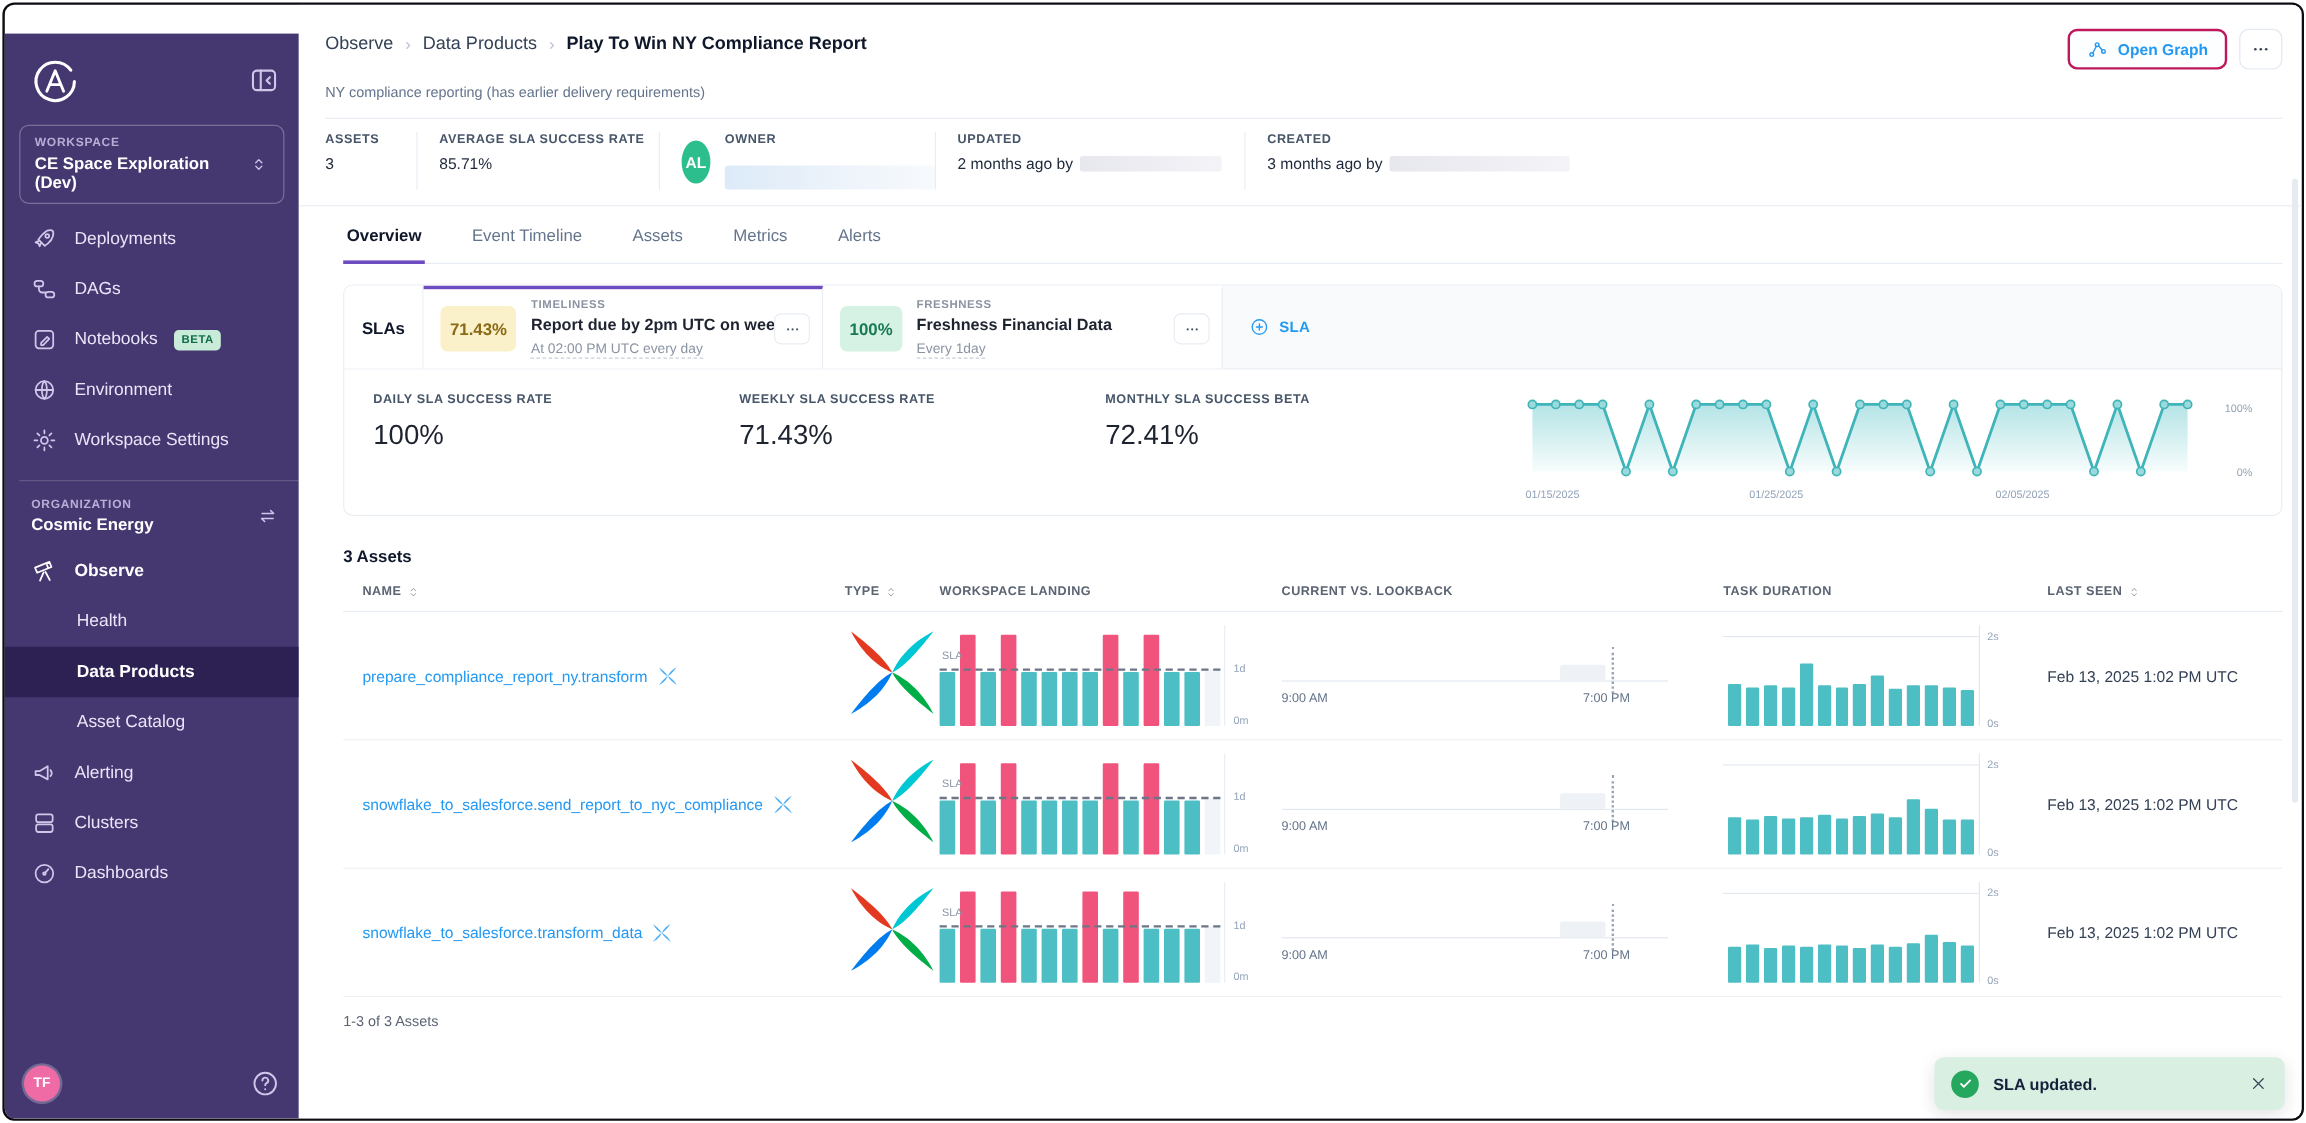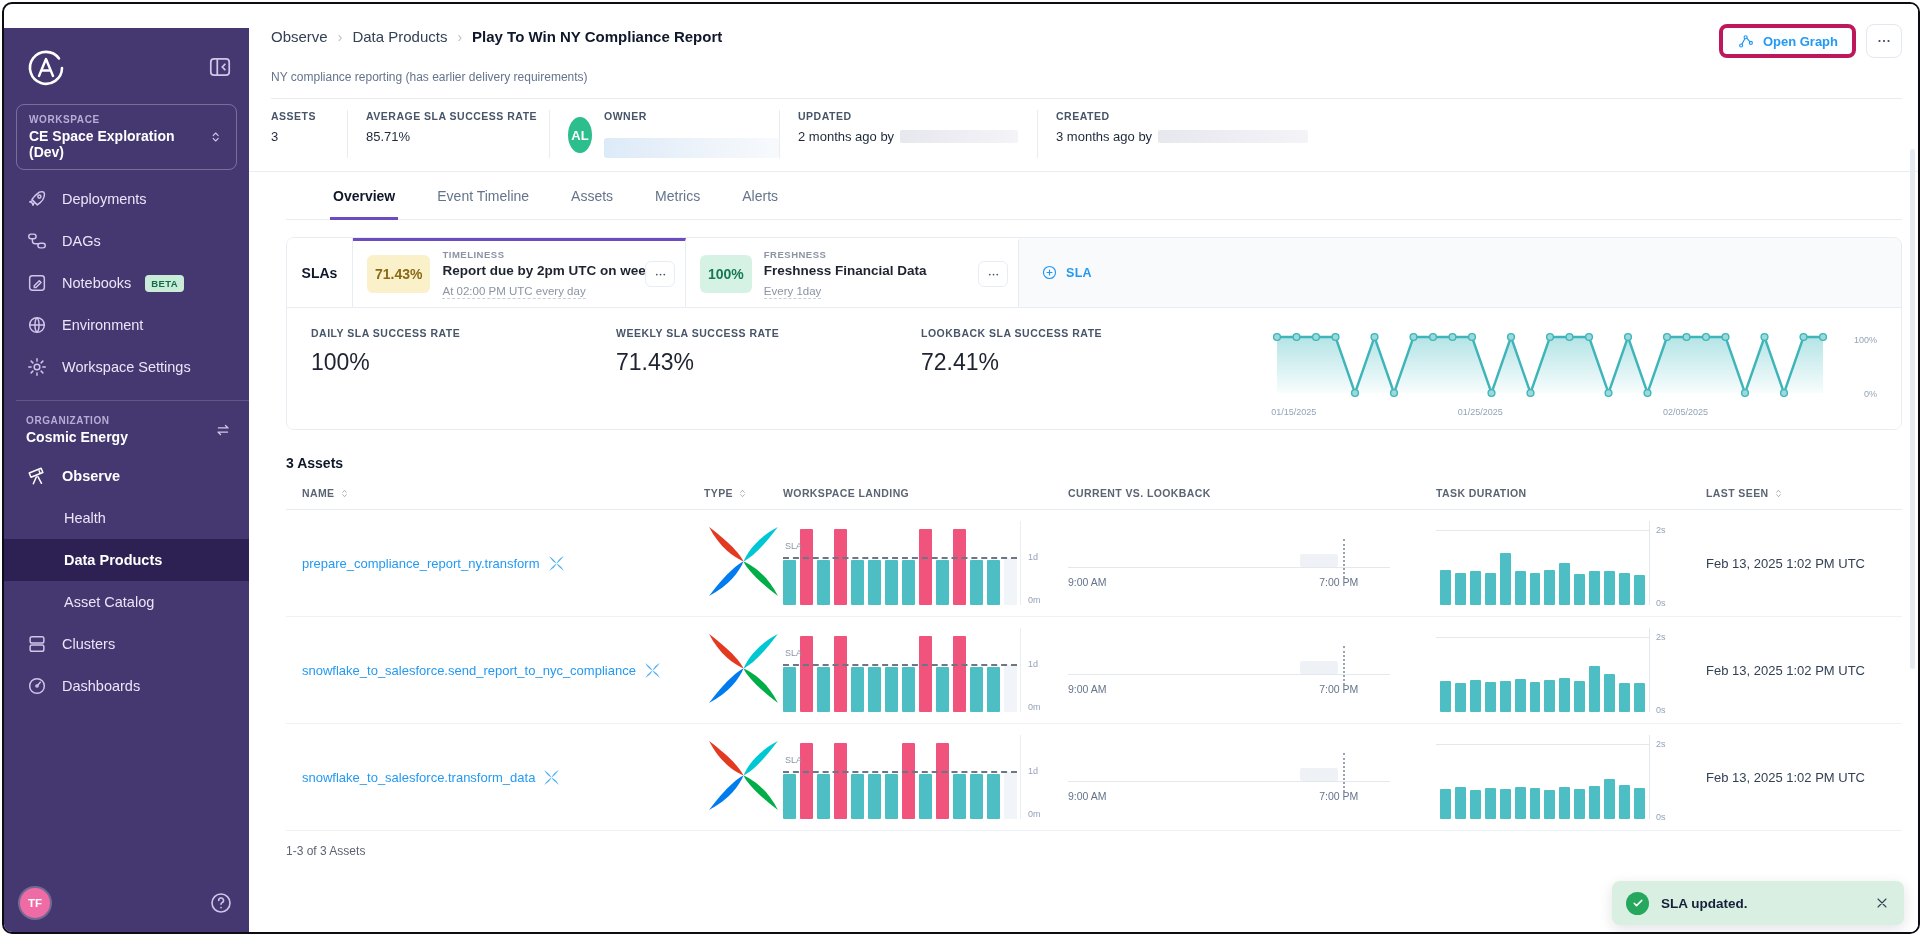--- a/index.html
+++ b/index.html
@@ -31,21 +31,21 @@
 
   
   .main { position:relative; flex:1; background:#fff; overflow:hidden; }
   .header { padding:20px 16px 0 22px; }
   .header-row { display:flex; justify-content:space-between; align-items:flex-start; }
   .breadcrumb { display:flex; align-items:center; gap:10px; font-size:15px; color:#334155; padding-top:4px; }
   .crumb { cursor:pointer; }
   .crumb.last { font-weight:700; color:#0f172a; cursor:default; }
   .crumb-sep { color:#b6c0cd; font-size:14px; }
   .header-btns { display:flex; gap:10px; }
-  .btn-open-graph { display:flex; align-items:center; gap:8px; height:34px; padding:0 14px; border:4px solid #be185d; border-radius:8px; background:#fdfeff; color:#2499f2; font-weight:700; font-size:13px; cursor:pointer; }
+  .btn-open-graph { display:flex; align-items:center; gap:8px; height:34px; padding:0 14px; border:2px solid #be185d; border-radius:8px; background:#fdfeff; color:#2499f2; font-weight:700; font-size:13px; cursor:pointer; }
   .btn-open-graph .ic { width:18px; height:18px; }
   .btn-more { width:36px; height:34px; border:1px solid #e2e8f0; border-radius:8px; background:#fff; color:#334155; cursor:pointer; display:flex; align-items:center; justify-content:center; }
   .btn-more .ic { width:18px; height:18px; }
   .subtitle { font-size:12px; color:#64748b; margin-top:12px; }
   .hr { border-top:1px solid #e8edf3; margin-top:14px; }
 
   .stats { display:flex; padding:11px 0 13px 22px; align-items:stretch; }
   .stat { padding-left:18px; }
   .stat:first-child { padding-left:0; }
   .stat + .stat { border-left:1px solid #e8edf3; }
@@ -57,21 +57,21 @@
   .stat.s-upd { width:258px; }
   .owner-flex { display:flex; align-items:center; gap:12px; }
   .avatar-al { width:36px; height:36px; border-radius:50%; background:#2dbe8d; color:#fff; font-size:13px; font-weight:600; display:flex; align-items:center; justify-content:center; margin-top:2px; }
   .redact-lg { width:175px; height:20px; border-radius:3px; background:linear-gradient(90deg,#dcEAf8,#edf3fa 55%,#f7fafd); margin-top:16px; }
   .byline { display:flex; align-items:center; gap:6px; }
   .redact-sm { width:118px; height:13px; border-radius:2px; background:linear-gradient(90deg,#e7e7ee,#f3f3f8); }
   .redact-sm.wide { width:150px; }
 
   .tabs-wrap { display:flex; gap:36px; margin:6px 16px 0 37px; border-bottom:1px solid #e8edf3; }
   .tab { font-size:14px; color:#64748b; padding:10px 3px 13px; cursor:pointer; border-bottom:3px solid transparent; margin-bottom:-1px; }
-  .tab.active { color:#0f172a; font-weight:700; border-bottom-color:#6d4cc2;margin-left:44px; }
+  .tab.active { color:#0f172a; font-weight:700; border-bottom-color:#6d4cc2; }
 
   .content { padding:17px 16px 0 37px; }
 
   
   .sla-panel { border:1px solid #e8edf3; border-radius:8px; overflow:hidden; }
   .sla-row { display:flex; height:70px; background:#f8fafc; border-bottom:1px solid #e8edf3; }
   .sla-label-cell { width:66px; flex:0 0 66px; background:#fff; border-right:1px solid #e8edf3; display:flex; align-items:center; justify-content:center; font-size:14px; font-weight:700; color:#0f172a; }
   .sla-card { width:333px; flex:0 0 333px; background:#fff; border-right:1px solid #e8edf3; display:flex; align-items:center; gap:12px; padding:0 10px 0 14px; cursor:pointer; border-top:3px solid transparent; }
   .sla-card.selected { border-top-color:#6d4cc2; }
   .sla-badge { padding:11px 8px; border-radius:6px; font-size:14px; font-weight:700; }
@@ -249,20 +249,27 @@
           <span>Health</span>
         </div>
         <div class="nav-item indent active">
           <span>Data Products</span>
         </div>
         <div class="nav-item indent">
           <span>Asset Catalog</span>
         </div>
         <div class="nav-item">
           <span class="ic nav-ic"><svg viewBox="0 0 24 24">
+              <path d="M4 10.5v3.5h3.5L15 18V6l-7.5 4.5H4z"></path>
+              <path d="M17.5 9.5a4.2 4.2 0 0 1 0 5.5"></path>
+            </svg></span>
+          <span>Alerting</span>
+        </div>
+        <div class="nav-item">
+          <span class="ic nav-ic"><svg viewBox="0 0 24 24">
               <rect x="4.5" y="4" width="15" height="7" rx="2"></rect>
               <rect x="4.5" y="13" width="15" height="7" rx="2"></rect>
             </svg></span>
           <span>Clusters</span>
         </div>
         <div class="nav-item">
           <span class="ic nav-ic"><svg viewBox="0 0 24 24">
               <circle cx="12" cy="12" r="8"></circle>
               <path d="m12.6 11.4 3-3.4"></path>
               <circle cx="12" cy="12" r="1.2"></circle>
@@ -407,21 +414,21 @@
         <div class="sla-stats">
           <div class="rate">
             <div class="rate-label">DAILY SLA SUCCESS RATE</div>
             <div class="rate-value">100%</div>
           </div>
           <div class="rate">
             <div class="rate-label">WEEKLY SLA SUCCESS RATE</div>
             <div class="rate-value">71.43%</div>
           </div>
           <div class="rate">
-            <div class="rate-label">LOOKBACK SLA SUCCESS RATE</div>
+            <div class="rate-label">MONTHLY SLA SUCCESS BETA</div>
             <div class="rate-value">72.41%</div>
           </div>
           <div class="spark" id="spark">
               <svg width="560" height="78">
                 <defs>
                   <linearGradient id="tealfill" x1="0" y1="0" x2="0" y2="1">
                     <stop offset="0" stop-color="#4dbfc4" stop-opacity=".42"></stop>
                     <stop offset="1" stop-color="#4dbfc4" stop-opacity=".04"></stop>
                   </linearGradient>
                 </defs>

